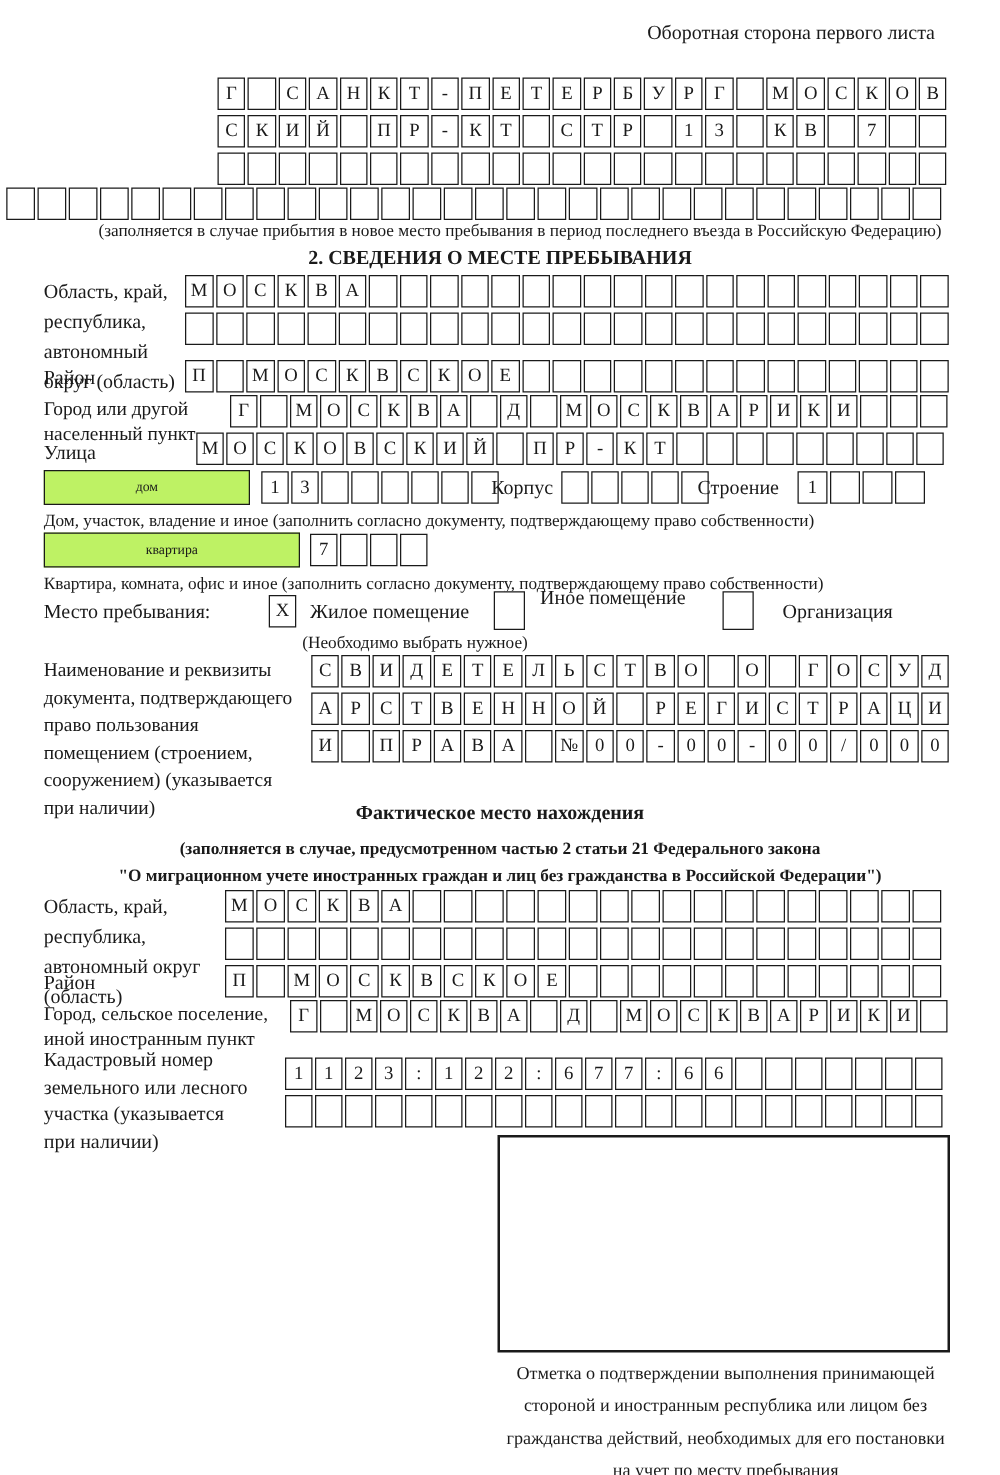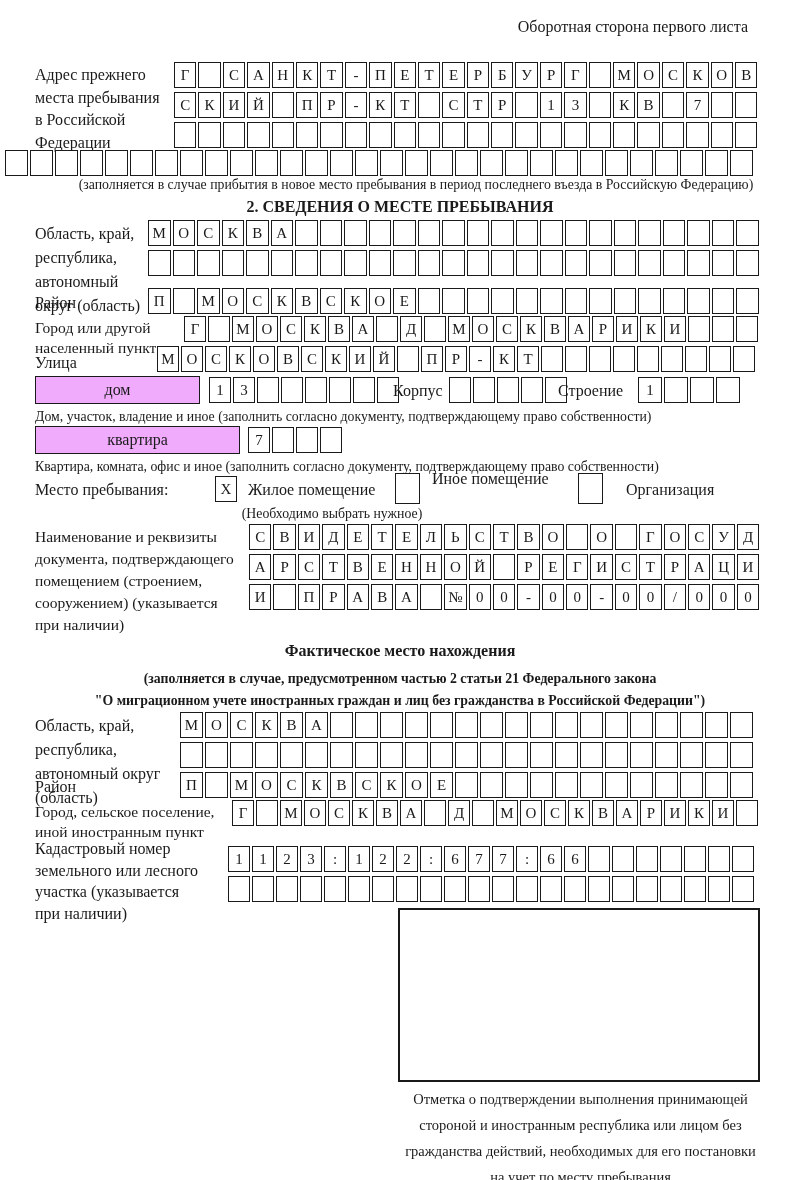--- a/index.html
+++ b/index.html
@@ -14,41 +14,35 @@
   .center{text-align:center;}
   .cellrow{display:flex;gap:2px;}
   .cell{
     flex:0 0 auto;width:var(--cw,22.4px);height:26px;box-sizing:border-box;
     border:1.6px solid #1a1a1a;background:#fff;
     display:flex;align-items:center;justify-content:center;
     font-size:15px;line-height:1;
   }
   .labelbox{
     box-sizing:border-box;border:1.6px solid #1a1a1a;height:28px;
-    display:flex;align-items:center;justify-content:center;font-size:16px;background:#f0abfc;
+    display:flex;align-items:center;justify-content:center;font-size:11px;background:#bef264;
   }
   .chk{
     box-sizing:border-box;border:1.6px solid #1a1a1a;background:#fff;
     display:flex;align-items:center;justify-content:center;font-size:15px;
   }
   .stampbox{box-sizing:border-box;border:2px solid #1a1a1a;background:#fff;}
 </style>
 </head>
 <body>
 
 <div class="page">
 
   <div class="abs lbl" style="top:16px;right:52px;margin-left:40px;">Оборотная сторона первого листа</div>
 
-  <div class="abs lbl" style="left:35px;top:64px;line-height:22.5px;width:135px;">
-      <div>Адрес прежнего</div>
-      <div>места пребывания</div>
-      <div>в Российской</div>
-      <div>Федерации</div>
-    </div>
   <div class="abs cellrow" style="left:174px;top:62px;">
       <span class="cell">Г</span>
       <span class="cell"></span>
       <span class="cell">С</span>
       <span class="cell">А</span>
       <span class="cell">Н</span>
       <span class="cell">К</span>
       <span class="cell">Т</span>
       <span class="cell">-</span>
       <span class="cell">П</span>
@@ -348,20 +342,21 @@
   <div class="abs lbl" style="left:248px;top:479px;">Жилое помещение</div>
   <div class="abs chk" style="left:395px;top:473px;width:25px;height:31px;"></div>
   <div class="abs lbl" style="left:432px;top:468px;">Иное помещение</div>
   <div class="abs chk" style="left:578px;top:473px;width:25px;height:31px;"></div>
   <div class="abs lbl" style="left:626px;top:479px;">Организация</div>
   <div class="abs small center" style="left:132px;top:506px;width:400px;">(Необходимо выбрать нужное)</div>
 
   <div class="abs" style="left:35px;top:526px;line-height:22px;width:225px;font-size:15.5px;">
       <div>Наименование и реквизиты</div>
       <div>документа, подтверждающего</div>
+      <div>право пользования</div>
       <div>помещением (строением,</div>
       <div>сооружением) (указывается</div>
       <div>при наличии)</div>
     </div>
   <div class="abs cellrow" style="left:249px;top:524px;">
       <span class="cell">С</span>
       <span class="cell">В</span>
       <span class="cell">И</span>
       <span class="cell">Д</span>
       <span class="cell">Е</span>

